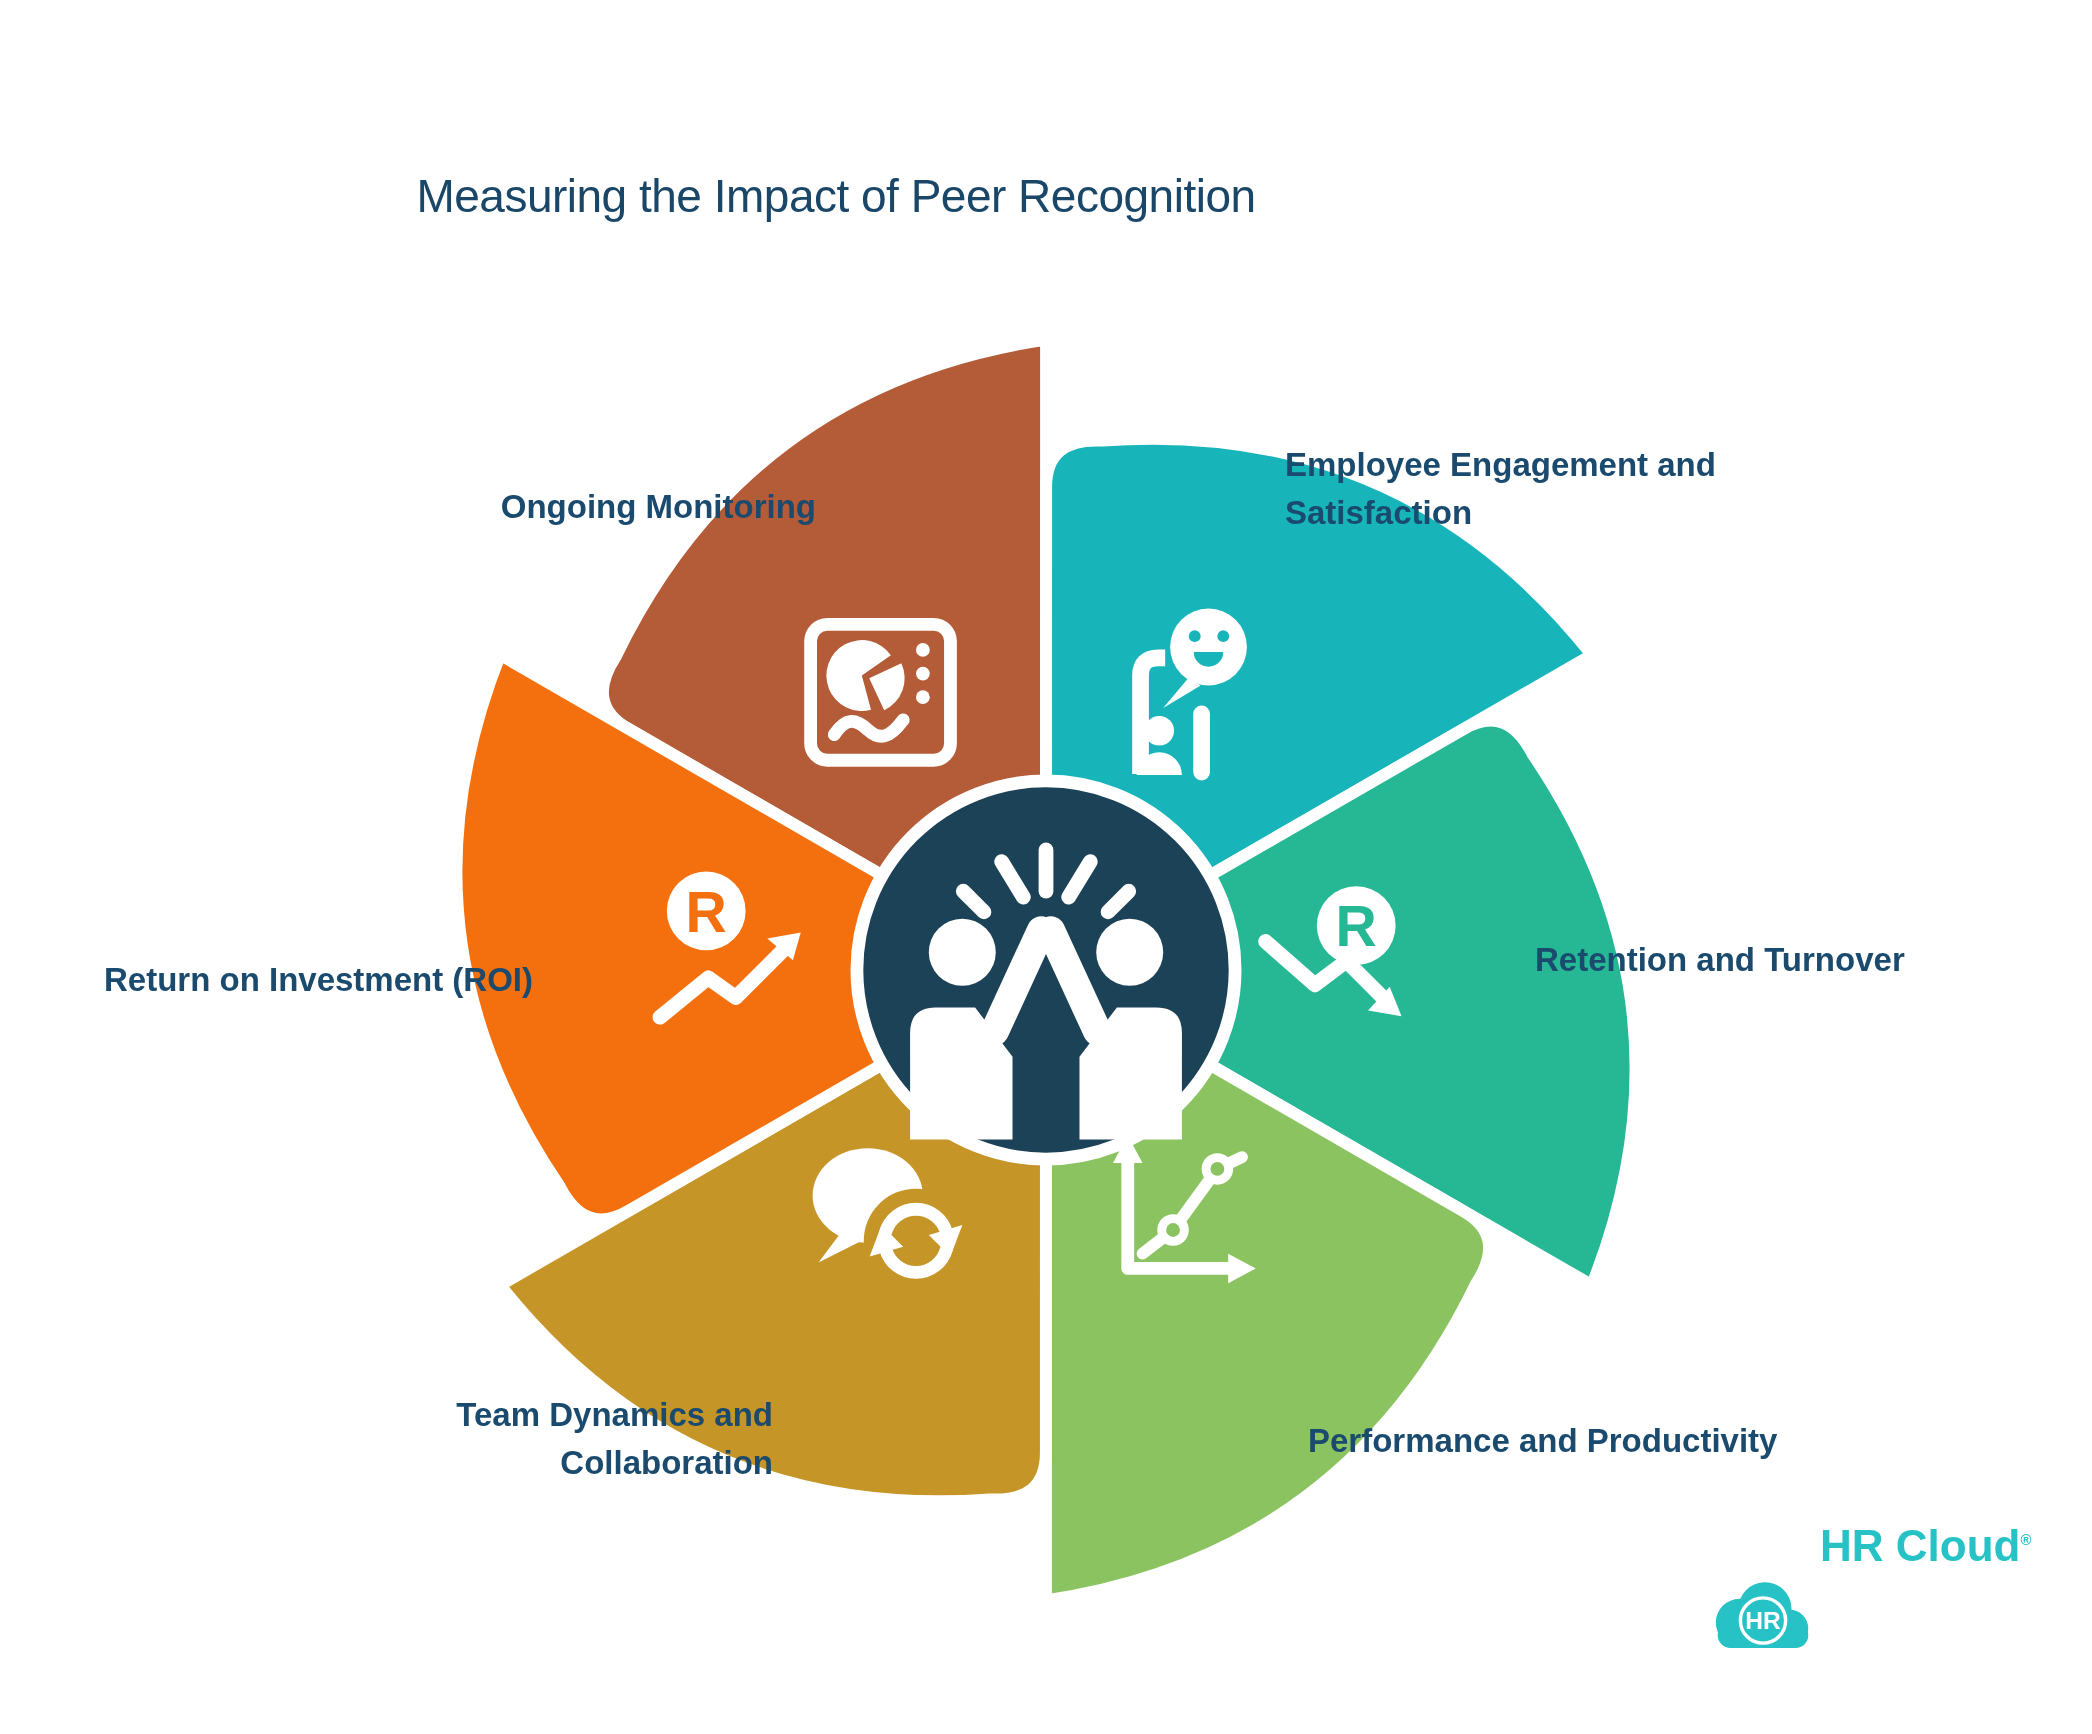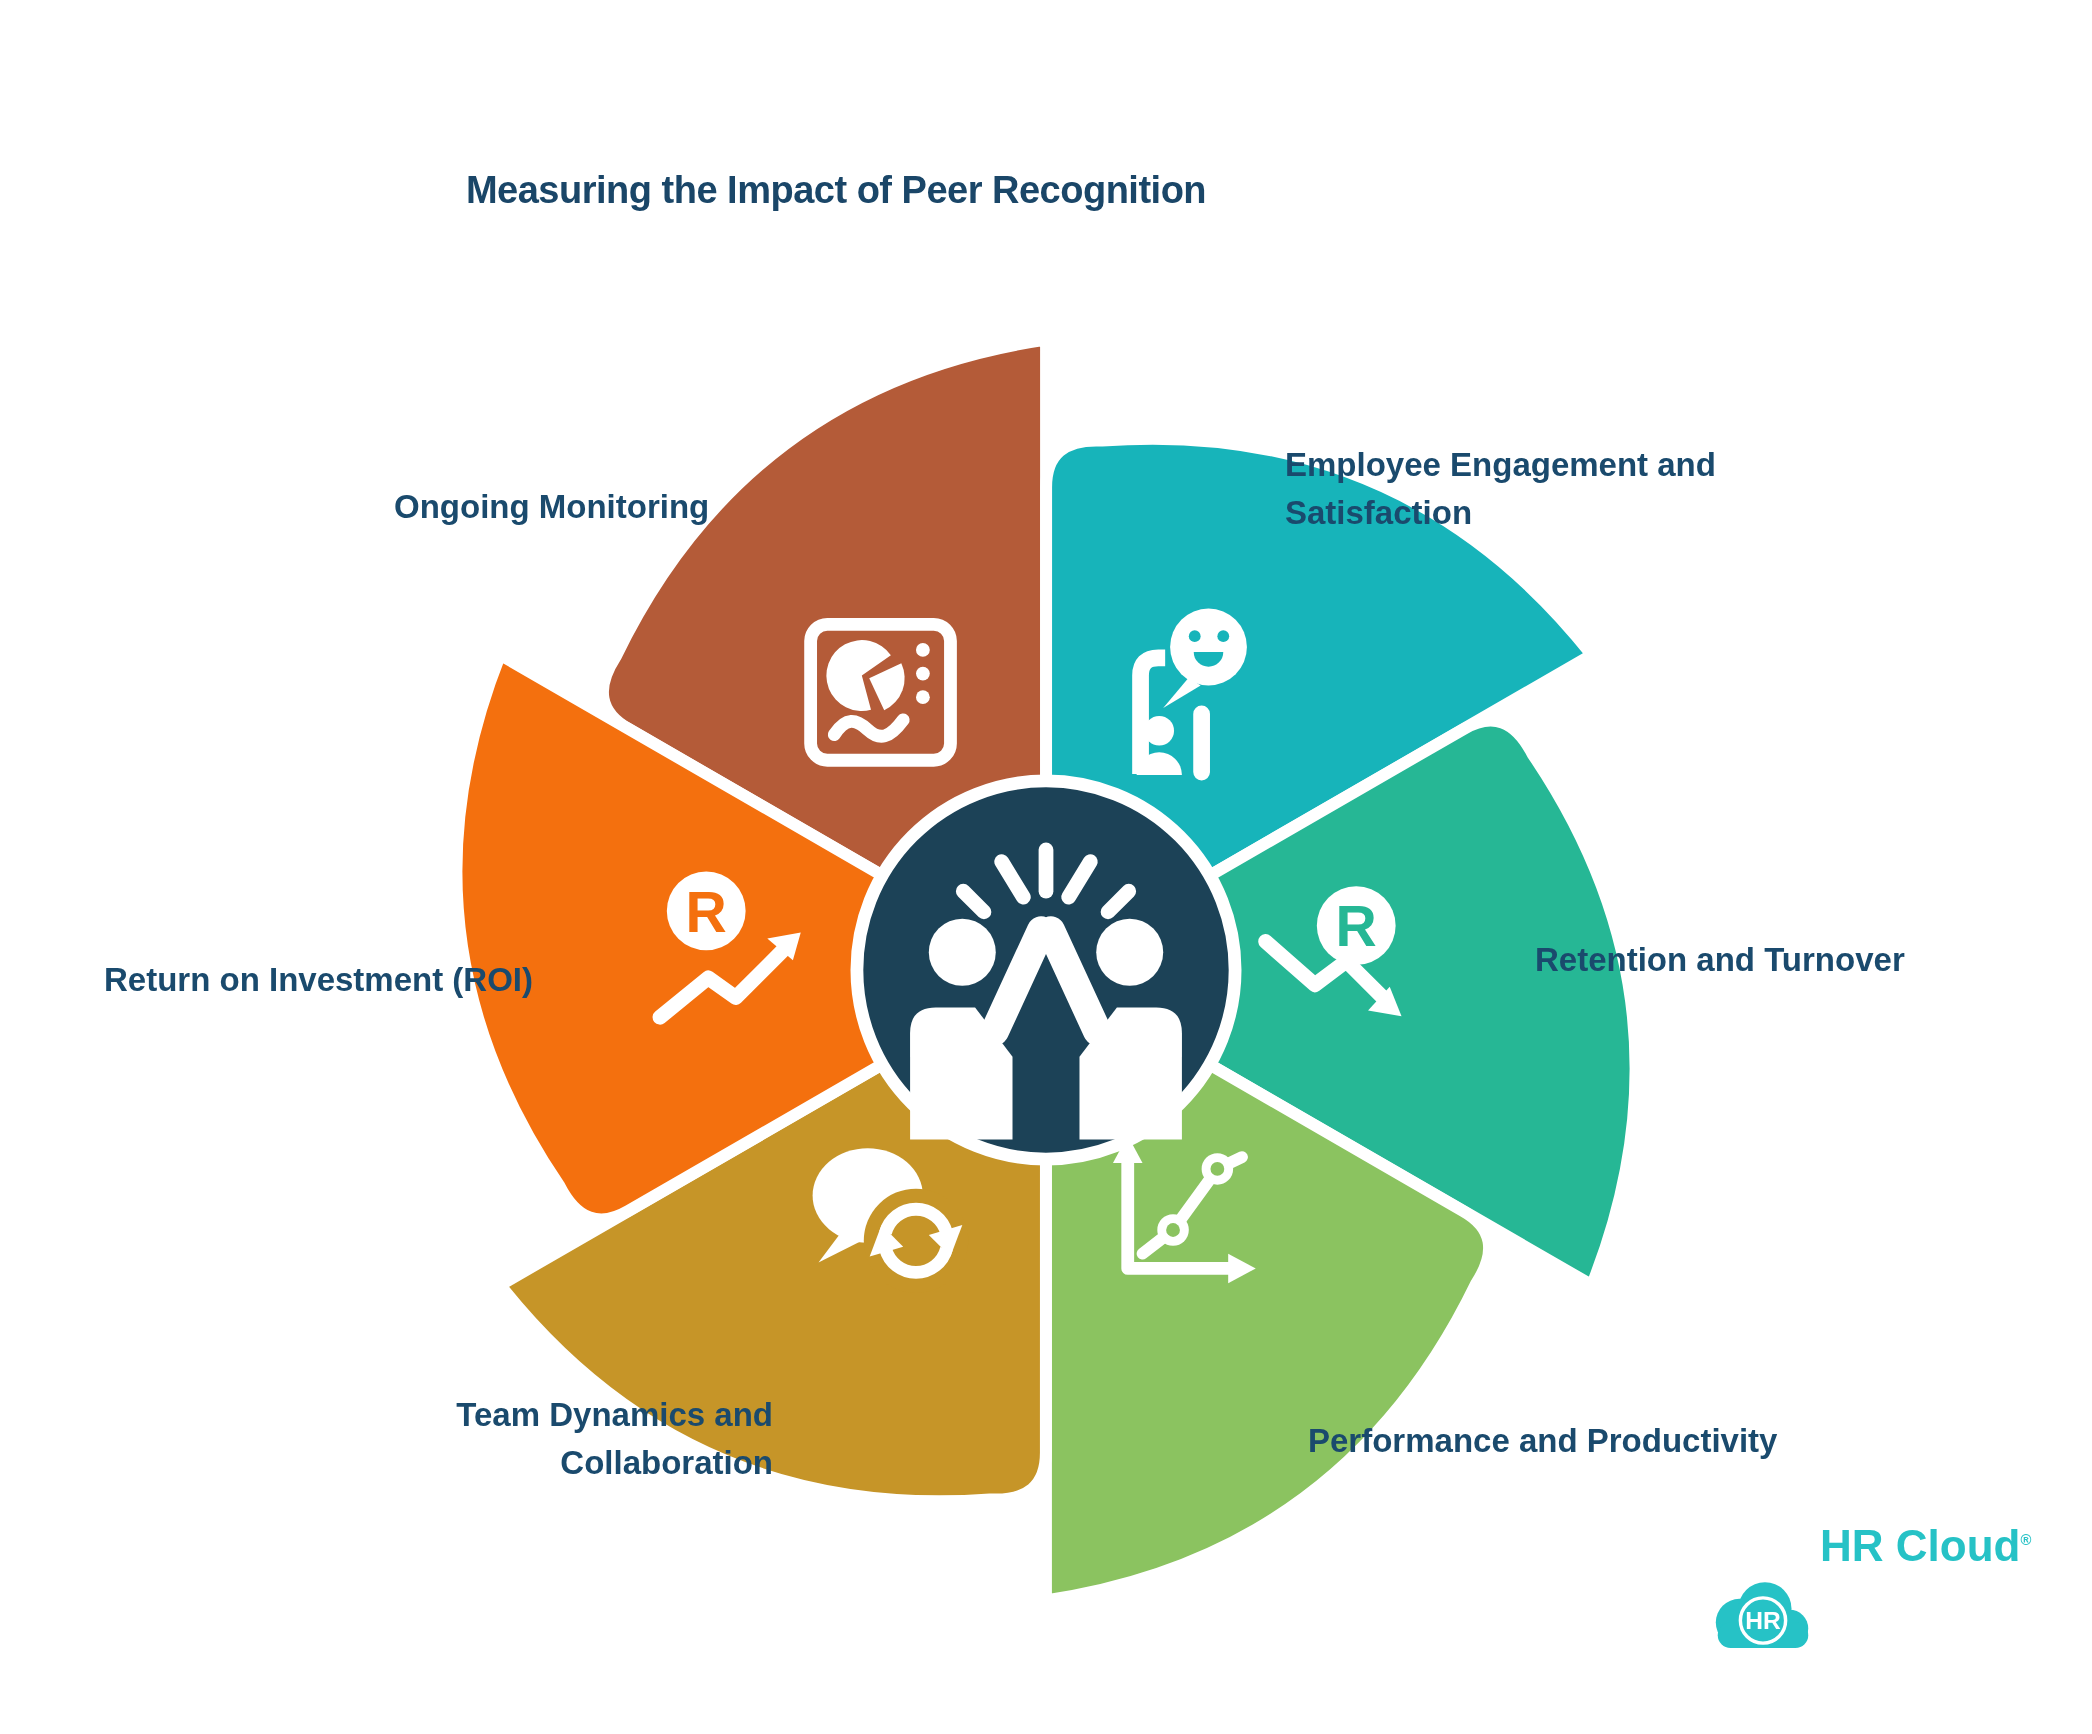--- a/index.html
+++ b/index.html
@@ -3,27 +3,27 @@
 <meta charset="utf-8">
 <style>
   html,body{margin:0;padding:0;}
   body{
     width:2092px;height:1735px;position:relative;background:#ffffff;
     font-family:"Liberation Sans", sans-serif;overflow:hidden;
   }
   .stage{position:absolute;inset:0;}
   .title{
     position:absolute;left:0;top:169px;width:1672px;text-align:center;
-    font-size:38px;font-weight:700;color:#1A4668;letter-spacing:-0.5px;
+    font-size:46px;font-weight:400;color:#1A4668;letter-spacing:-0.5px;
   }
   .label{
     position:absolute;font-weight:700;font-size:33px;color:#1A4A6D;line-height:1.44;
   }
   .label div{white-space:nowrap;}
-  .lbl-ongoing{left:394px;top:483px;width:404px;text-align:left;}
+  .lbl-ongoing{left:412px;top:483px;width:404px;text-align:right;}
   .lbl-employee{left:1285px;top:441px;width:552px;text-align:left;}
   .lbl-retention{left:1535px;top:936px;width:473px;text-align:left;}
   .lbl-performance{left:1287px;top:1417px;width:552px;text-align:left;margin-left:21px;}
   .lbl-team{left:379px;top:1391px;width:394px;text-align:right;}
   .lbl-roi{left:104px;top:948px;width:512px;text-align:left;margin-top:8px;}
   .wheel-svg{position:absolute;left:396px;top:320px;width:1300px;height:1300px;}
   .logo-svg{position:absolute;left:1704px;top:1580px;width:118px;height:81px;}
   .logo-word{
     position:absolute;left:1820px;top:1521px;font-weight:700;font-size:44px;
     color:#26C2C6;letter-spacing:0px;

